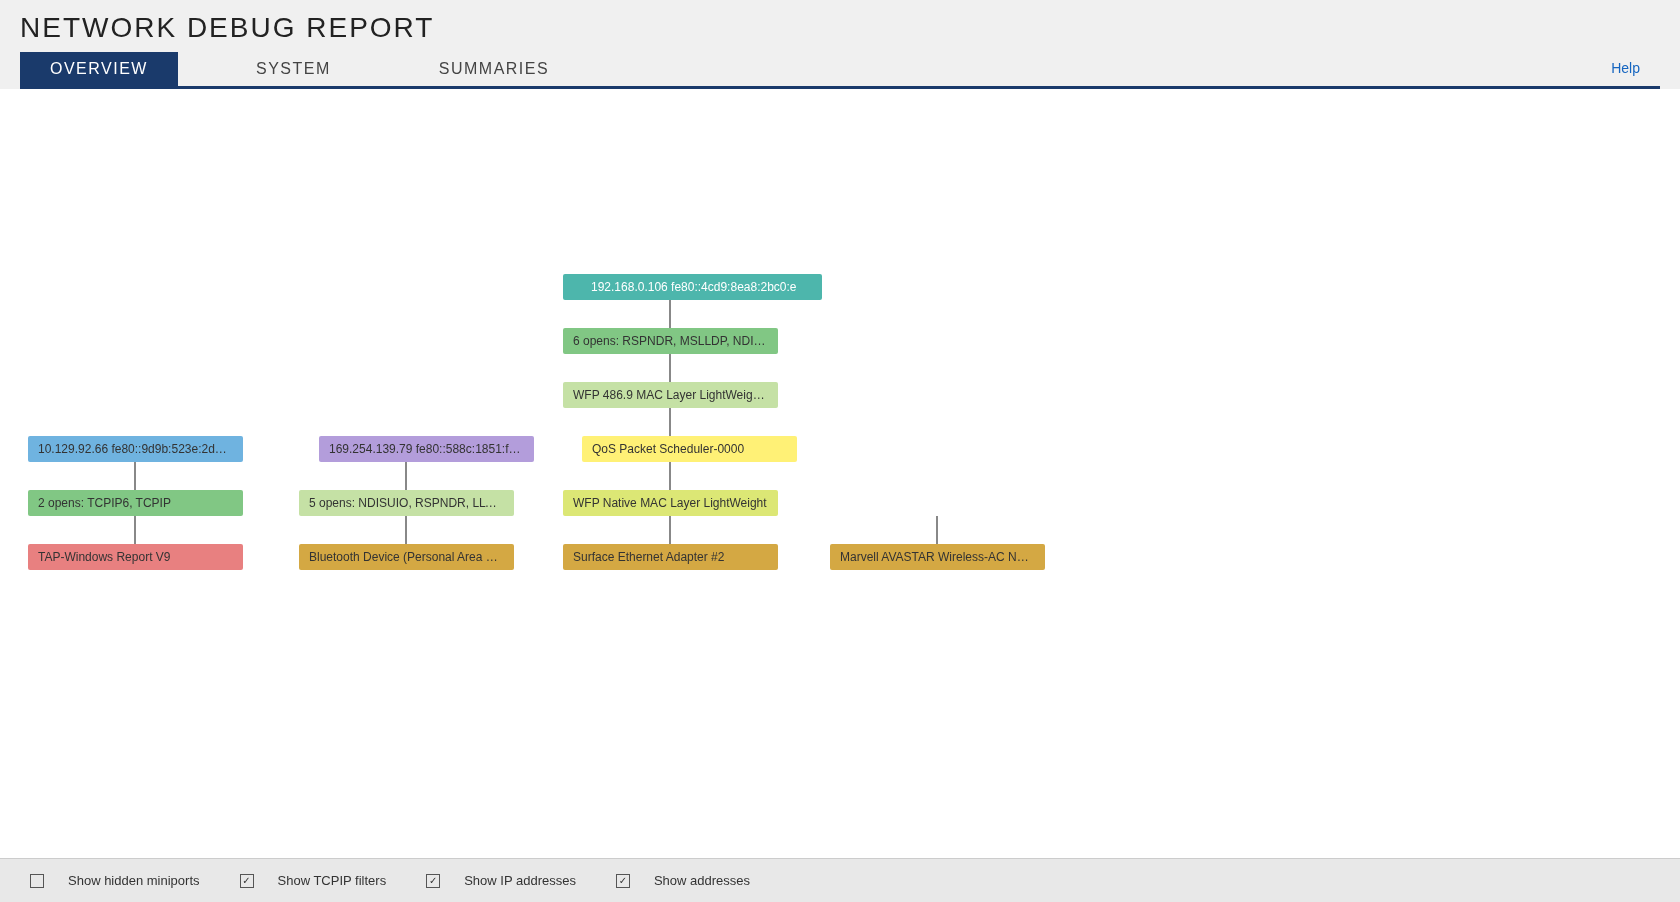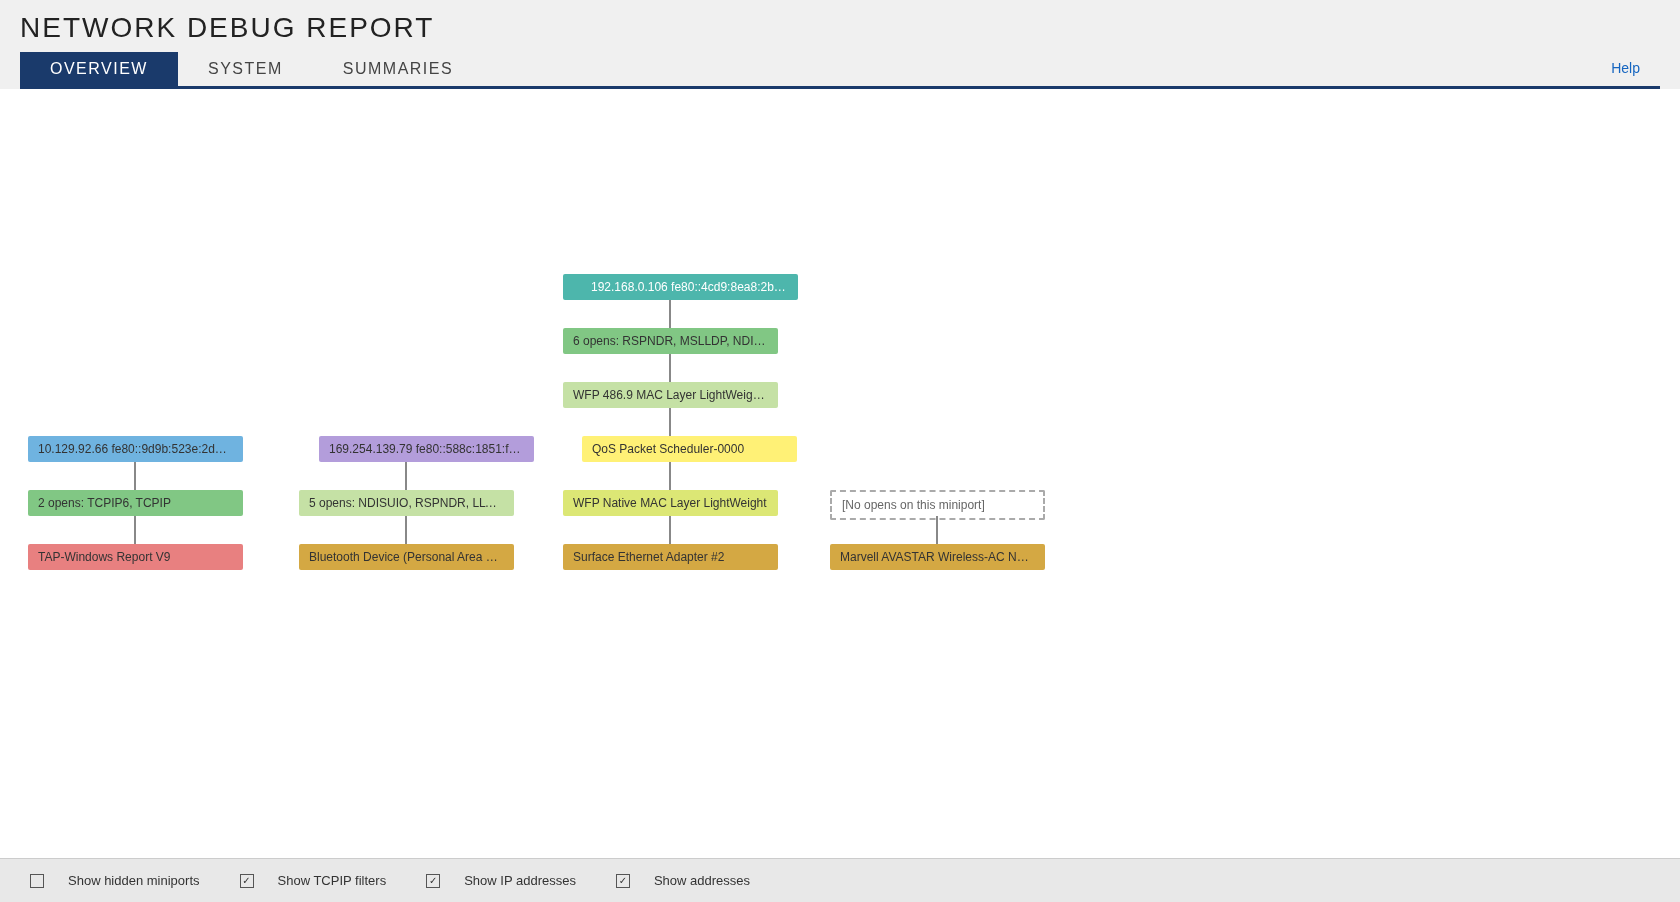--- a/index.html
+++ b/index.html
@@ -26,20 +26,21 @@
       margin-bottom: 8px;
       font-variant: small-caps;
     }
 
     
     .nav-tabs {
       display: flex;
       align-items: stretch;
       border-bottom: 3px solid #1a3a6b;
       position: relative;
+      gap: 48px;
     }
     .nav-tab {
       padding: 8px 30px;
       font-size: 16px;
       letter-spacing: 1.5px;
       text-transform: uppercase;
       cursor: pointer;
       color: #444;
       font-variant: small-caps;
       border: none;
@@ -161,33 +162,32 @@
     <div class="node color-green" style="left:8px; top:371px; width:215px;">2 opens: TCPIP6, TCPIP</div>
     <div class="connector" style="left:114px; top:397px; height:28px;"></div>
     <div class="node color-salmon" style="left:8px; top:425px; width:215px;">TAP-Windows Report V9</div>
 
     <div class="node color-purple" style="left:279px; top:317px; width:215px;margin-left:20px;">169.254.139.79 fe80::588c:1851:f711:</div>
     <div class="connector" style="left:385px; top:343px; height:28px;"></div>
     <div class="node color-lime" style="left:279px; top:371px; width:215px;">5 opens: NDISUIO, RSPNDR, LLTDIO,</div>
     <div class="connector" style="left:385px; top:397px; height:28px;"></div>
     <div class="node color-gold" style="left:279px; top:425px; width:215px;">Bluetooth Device (Personal Area Net</div>
 
-    <div class="node color-teal" style="left:543px; top:155px; width:235px;padding-left:28px;">192.168.0.106 fe80::4cd9:8ea8:2bc0:e</div>
+    <div class="node color-teal" style="left:543px; top:155px; width:259px;padding-left:28px;">192.168.0.106 fe80::4cd9:8ea8:2bc0:e</div>
     <div class="connector" style="left:649px; top:181px; height:28px;"></div>
     <div class="node color-green" style="left:543px; top:209px; width:215px;">6 opens: RSPNDR, MSLLDP, NDISUIO</div>
     <div class="connector" style="left:649px; top:235px; height:28px;"></div>
     <div class="node color-lime" style="left:543px; top:263px; width:215px;">WFP 486.9 MAC Layer LightWeight Fi</div>
     <div class="connector" style="left:649px; top:289px; height:28px;"></div>
     <div class="node color-yellow" style="left:543px; top:317px; width:215px;margin-left:19px;">QoS Packet Scheduler-0000</div>
     <div class="connector" style="left:649px; top:343px; height:28px;"></div>
     <div class="node color-yellow-green" style="left:543px; top:371px; width:215px;">WFP Native MAC Layer LightWeight</div>
     <div class="connector" style="left:649px; top:397px; height:28px;"></div>
     <div class="node color-gold" style="left:543px; top:425px; width:215px;">Surface Ethernet Adapter #2</div>
 
-    <div class="node color-dashed" style="left:810px; top:371px; width:215px;">[No opens on this miniport]</div>
     <div class="connector" style="left:916px; top:397px; height:28px;"></div>
     <div class="node color-gold" style="left:810px; top:425px; width:215px;">Marvell AVASTAR Wireless-AC Netw</div>
   </div>
 </div>
 
 <div class="footer">
   <label class="footer-item">
     <div class="checkbox-box"></div>
     <span>Show hidden miniports</span>
   </label>

